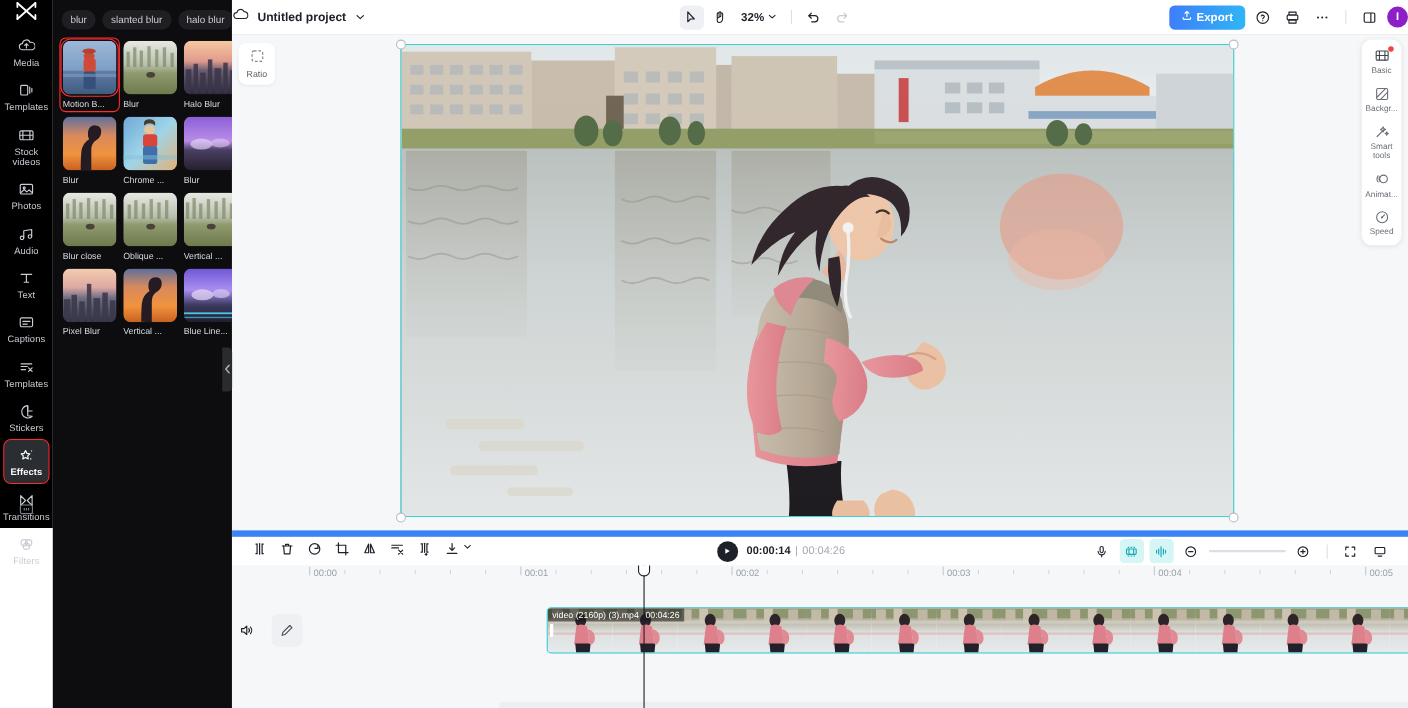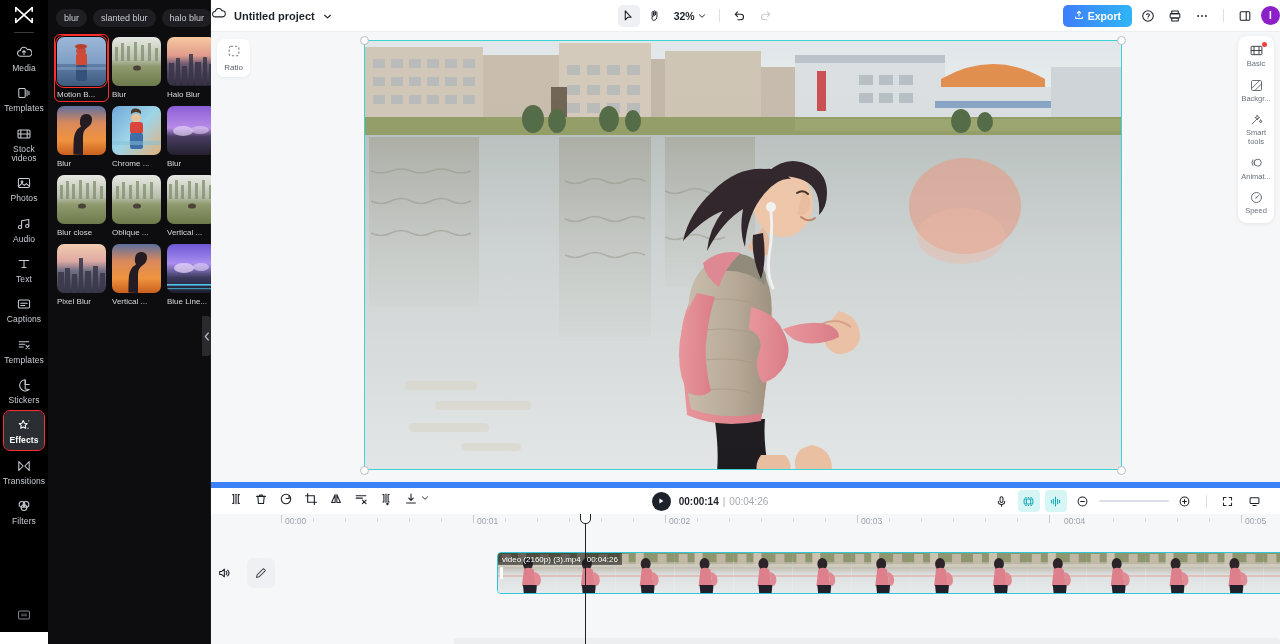--- a/index.html
+++ b/index.html
@@ -5,21 +5,21 @@
   * { box-sizing: border-box; margin: 0; padding: 0; }
   html, body {
     width: 1280px; height: 644px;
     font-family: "Liberation Sans", sans-serif;
     background: #ffffff; overflow: hidden;
   }
   #app { position: relative; width: 1280px; height: 644px; display: flex; }
 
   
   .rail {
-    width: 48px; height: 632px; background: #000000;
+    width: 48px; height: 480px; background: #000000;
     display: flex; flex-direction: column; align-items: center;
     flex: 0 0 48px; position: relative;
   }
   .rail-logo { width: 48px; height: 30px; display: flex; align-items: center; justify-content: center; }
   .rail-divider { width: 20px; height: 1px; background: #3a3a3a; margin: 2px 0 6px; }
   .rail-item {
     width: 40px; padding: 6px 0 4px; display: flex; flex-direction: column;
     align-items: center; gap: 3px; border-radius: 6px; margin-bottom: 2px;
     cursor: pointer;
   }
@@ -1020,21 +1020,21 @@
 
         <div class="tickmaj" style="left:646px;"></div>
         <div class="rlabel2" style="left:650px;">00:03</div>
         <div class="tick" style="left:678px;"></div>
           <div class="tick" style="left:710px;"></div>
         <div class="tick" style="left:742px;"></div>
           <div class="tick" style="left:774px;"></div>
         <div class="tick" style="left:806px;"></div>
 
         <div class="tickmaj" style="left:838px;"></div>
-        <div class="rlabel2" style="left:842px;margin-left:11px;">00:04</div>
+        <div class="rlabel2" style="left:842px;">00:04</div>
         <div class="tick" style="left:870px;"></div>
           <div class="tick" style="left:902px;"></div>
         <div class="tick" style="left:934px;"></div>
           <div class="tick" style="left:966px;"></div>
         <div class="tick" style="left:998px;"></div>
 
         <div class="tickmaj" style="left:1030px;"></div>
         <div class="rlabel2" style="left:1034px;">00:05</div>
       </div>
 

